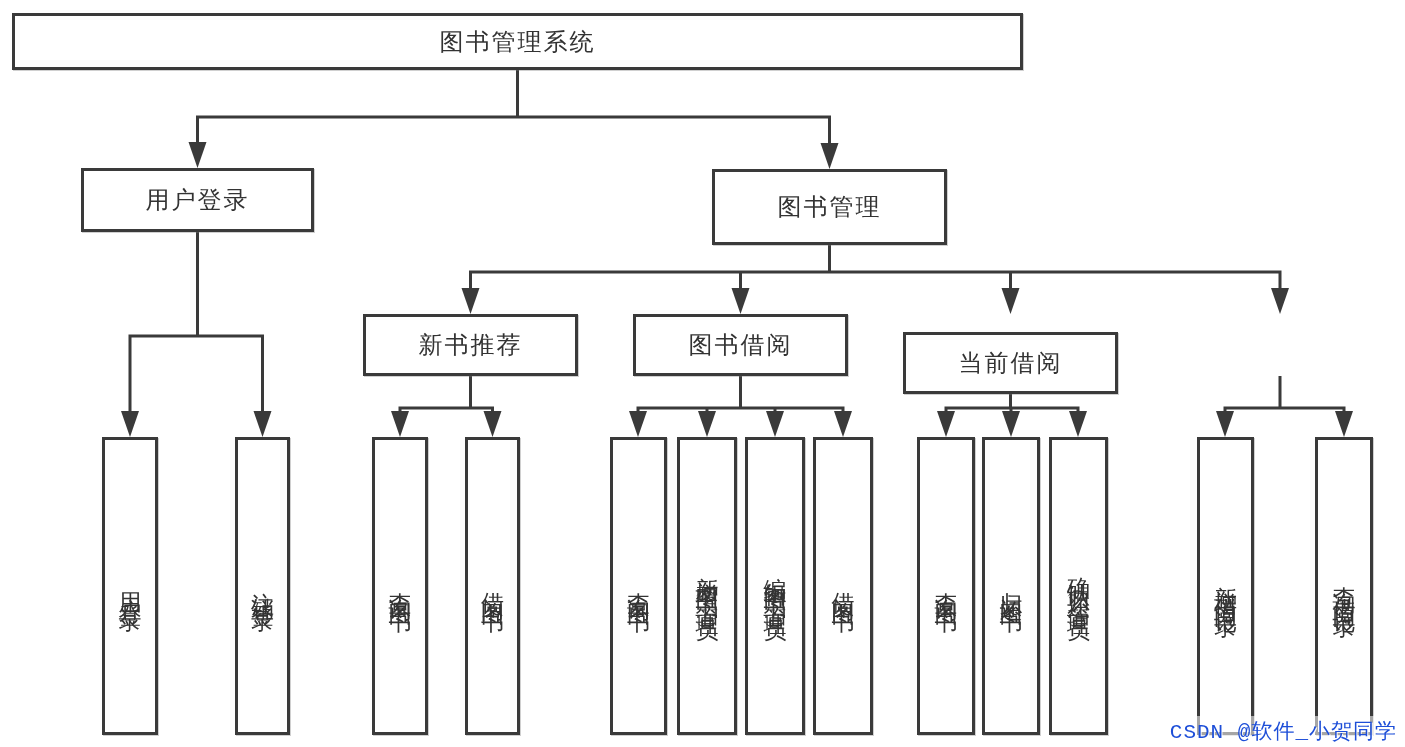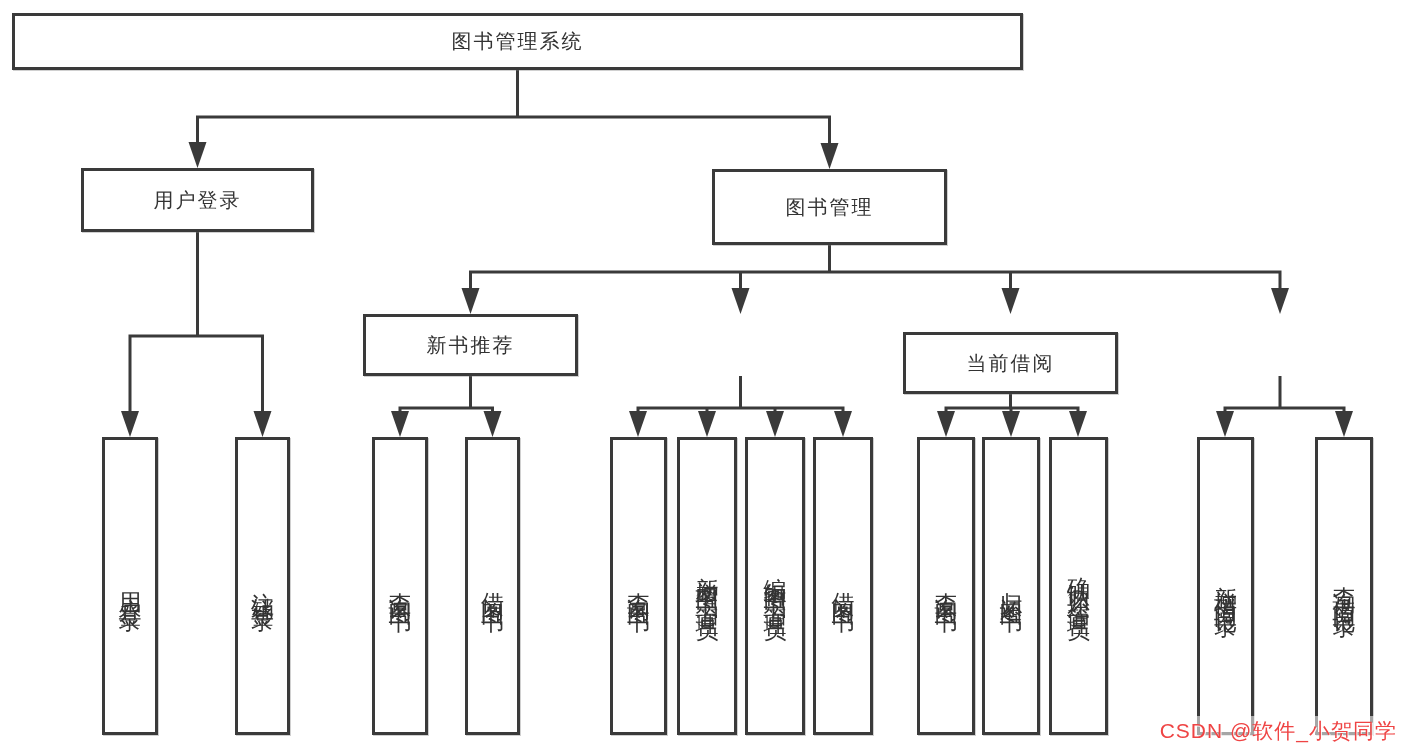--- a/index.html
+++ b/index.html
@@ -17,39 +17,40 @@
     background:#ffffff;
     border:3px solid #3a3a3a;
     box-shadow:1px 1px 0 rgba(120,120,120,0.35);
     color:#333333;
     display:flex;
     align-items:center;
     justify-content:center;
     z-index:1;
     text-align:center;
   }
-  .h{font-size:20px;letter-spacing:2px;white-space:nowrap;}
+  .h{font-size:24px;letter-spacing:2px;white-space:nowrap;}
   .v{
     font-size:23px;
     writing-mode:vertical-rl;
     text-orientation:mixed;
     letter-spacing:6px;
     line-height:1;
   }
   .watermark{
     position:absolute;
     right:4px;top:716px;
     z-index:2;
     font-size:21px;
     letter-spacing:1px;
-    color:#ef4444;
+    color:#1d4ed8;
     background:rgba(255,255,255,0.55);
     padding:1px 4px;
     text-shadow:1px 1px 0 rgba(255,255,255,0.9);
     white-space:nowrap;
+    font-family:Liberation Mono, monospace;
   }
 </style>
 </head>
 <body>
 
 <div class="stage">
 
   <svg class="wires" width="1405" height="747" viewBox="0 0 1405 747">
     <g stroke="#3a3a3a" stroke-width="3" fill="none">
 
@@ -96,20 +97,21 @@
       <polygon points="1335,411 1353,411 1344,437"></polygon>
     </g>
   </svg>
 
   <div class="node h" style="left:12px;top:13px;width:1011px;height:57px;">图书管理系统</div>
 
   <div class="node h" style="left:81px;top:168px;width:233px;height:64px;">用户登录</div>
   <div class="node h" style="left:712px;top:169px;width:235px;height:76px;">图书管理</div>
 
   <div class="node h" style="left:363px;top:314px;width:215px;height:62px;text-align:center;">新书推荐</div>
+  <div class="node h" style="left:633px;top:314px;width:215px;height:62px;">图书借阅</div>
   <div class="node h" style="left:903px;top:332px;width:215px;height:62px;">当前借阅</div>
 
   <div class="node v" style="left:102px;top:437px;width:56px;height:298px;">用户登录</div>
   <div class="node v" style="left:235px;top:437px;width:55px;height:298px;">注销登录</div>
 
   <div class="node v" style="left:372px;top:437px;width:56px;height:298px;">查询图书</div>
   <div class="node v" style="left:465px;top:437px;width:55px;height:298px;">借阅图书</div>
 
   <div class="node v" style="left:610px;top:437px;width:57px;height:298px;">查询图书</div>
   <div class="node v" style="left:677px;top:437px;width:60px;height:298px;">新增图书（管理员）</div>

